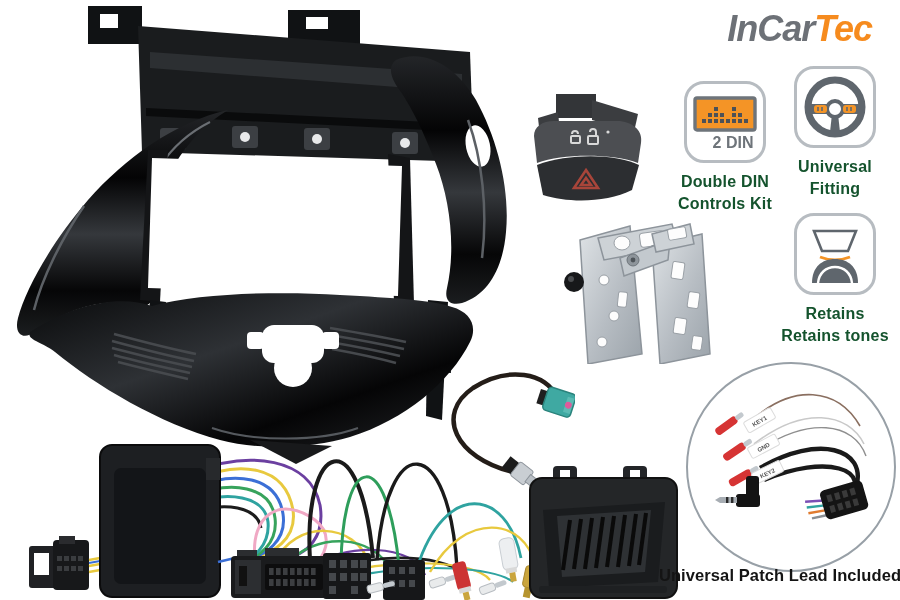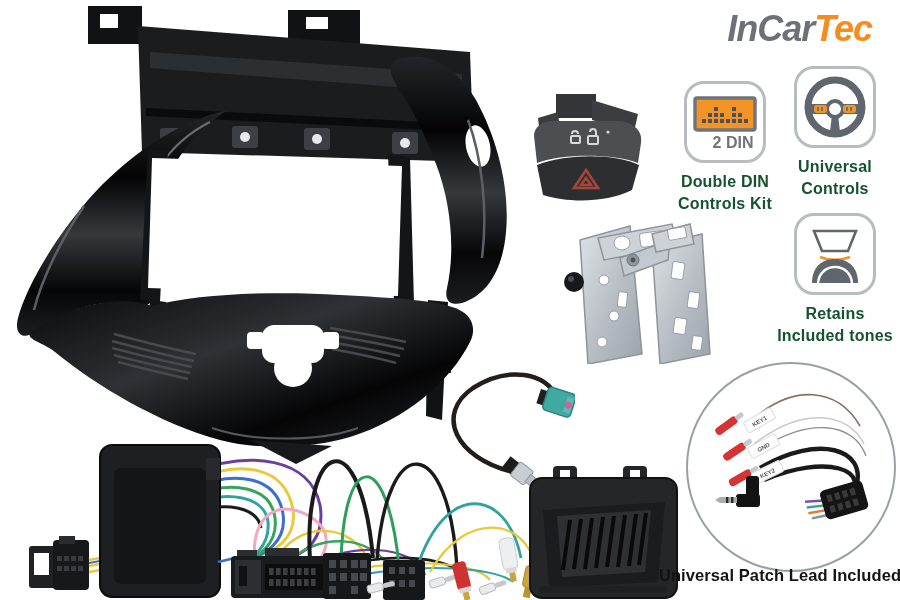--- a/index.html
+++ b/index.html
@@ -411,36 +411,36 @@
         <rect x="12" y="31" width="13" height="8" rx="3" fill="#f49426"></rect>
         <rect x="41" y="31" width="13" height="8" rx="3" fill="#f49426"></rect>
         <line x1="16" y1="33" x2="16" y2="37" stroke="#5f666d" stroke-width="1.6"></line>
         <line x1="20" y1="33" x2="20" y2="37" stroke="#5f666d" stroke-width="1.6"></line>
         <line x1="45" y1="33" x2="45" y2="37" stroke="#5f666d" stroke-width="1.6"></line>
         <line x1="49" y1="33" x2="49" y2="37" stroke="#5f666d" stroke-width="1.6"></line>
       </svg>
     </div>
     <div class="lbl">
       <div>Universal</div>
-      <div>Controls</div>
+      <div>Fitting</div>
     </div>
   </div>
 
   <div class="abs badge b3">
     <div class="iconbox">
       <svg width="66" height="66" viewBox="0 0 66 66">
         <path d="M12,10 L54,10 L46,30 L20,30 Z" fill="none" stroke="#5f666d" stroke-width="2.6"></path>
         <path d="M18,36 C28,40 38,40 48,36" fill="none" stroke="#f49426" stroke-width="2.8"></path>
         <path d="M10,62 C10,46 20,38 33,38 C46,38 56,46 56,62 Z" fill="#5f666d"></path>
         <path d="M16,62 C17,52 24,46 33,46 C42,46 49,52 50,62" fill="none" stroke="#fff" stroke-width="2.4"></path>
       </svg>
     </div>
     <div class="lbl">
       <div>Retains</div>
-      <div>Included tones</div>
+      <div>Retains tones</div>
     </div>
   </div>
 
   <div class="abs plcircle">
     <svg width="202" height="202" viewBox="0 0 202 202">
       <g fill="none">
         <path d="M62,58 C105,18 150,24 172,62" stroke="#8a6f60" stroke-width="1.6"></path>
         <path d="M66,80 C115,42 160,48 176,80" stroke="#c9c9c9" stroke-width="1.6"></path>
         <path d="M68,88 C120,52 166,58 178,92" stroke="#8f8f8f" stroke-width="1.4"></path>
         <path d="M72,104 C130,70 180,84 168,124" stroke="#1a1a1a" stroke-width="4.4"></path>

